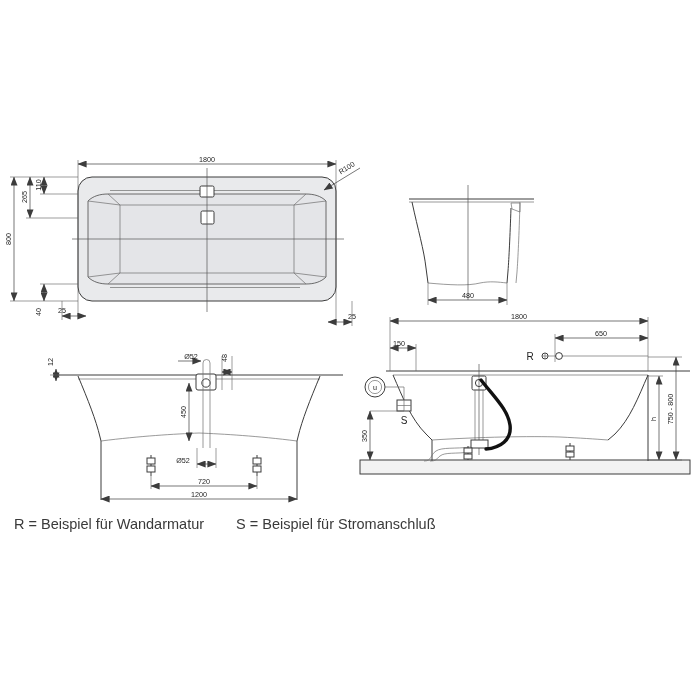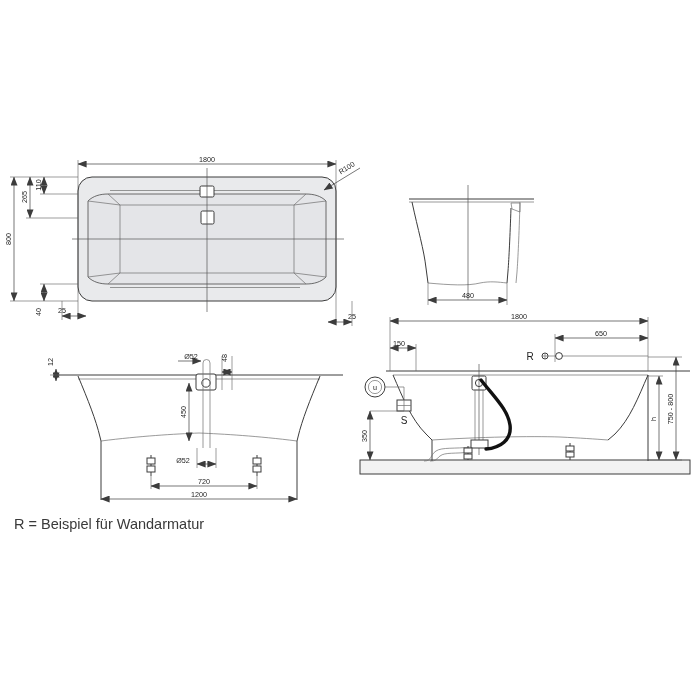--- a/index.html
+++ b/index.html
@@ -267,16 +267,17 @@
       <path class="ext" d="M 648,460 L 682,460"></path>
       <text class="dv" x="673" y="409" text-anchor="middle" transform="rotate(-90 673 409)">750 - 800</text>
     </g>
 
   </svg>
 
   <div class="legend">
     <div class="legend-row">
       <span class="legend-item">R = Beispiel für Wandarmatur</span>
       <span class="legend-gap"></span>
+      <span class="legend-item">S = Beispiel für Stromanschluß</span>
     </div>
   </div>
 
 </div>
 
 </body></html>

